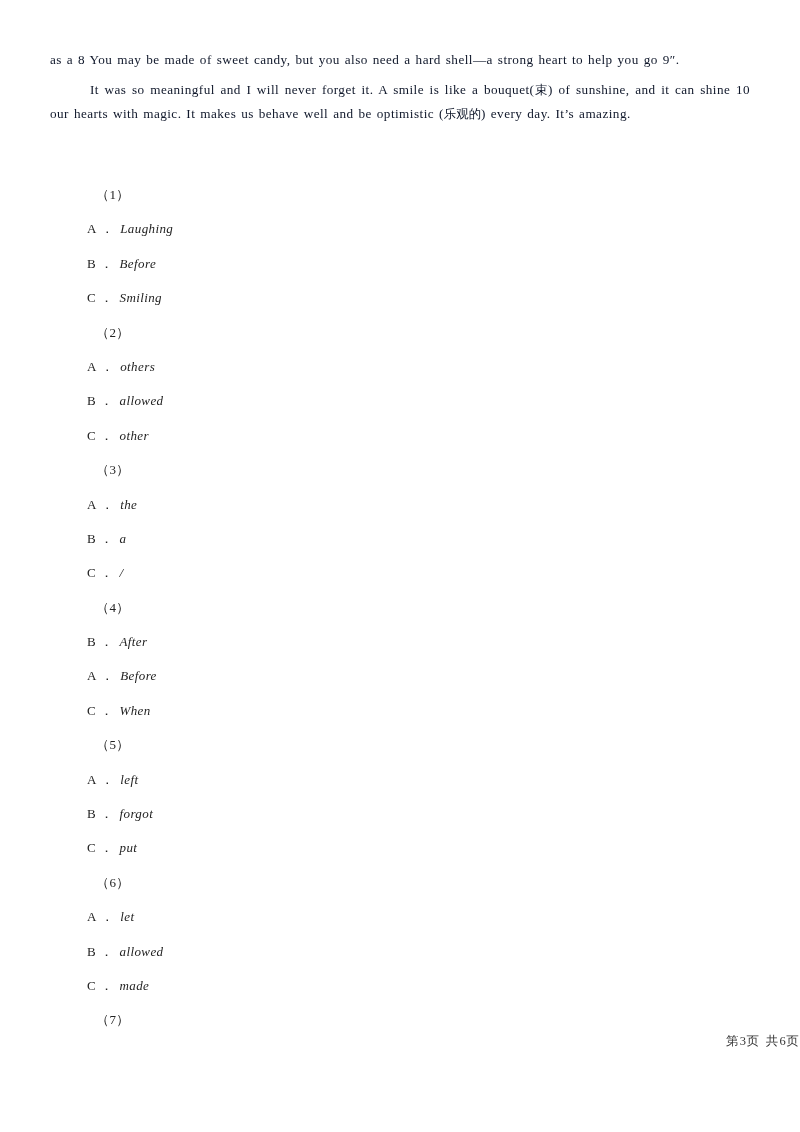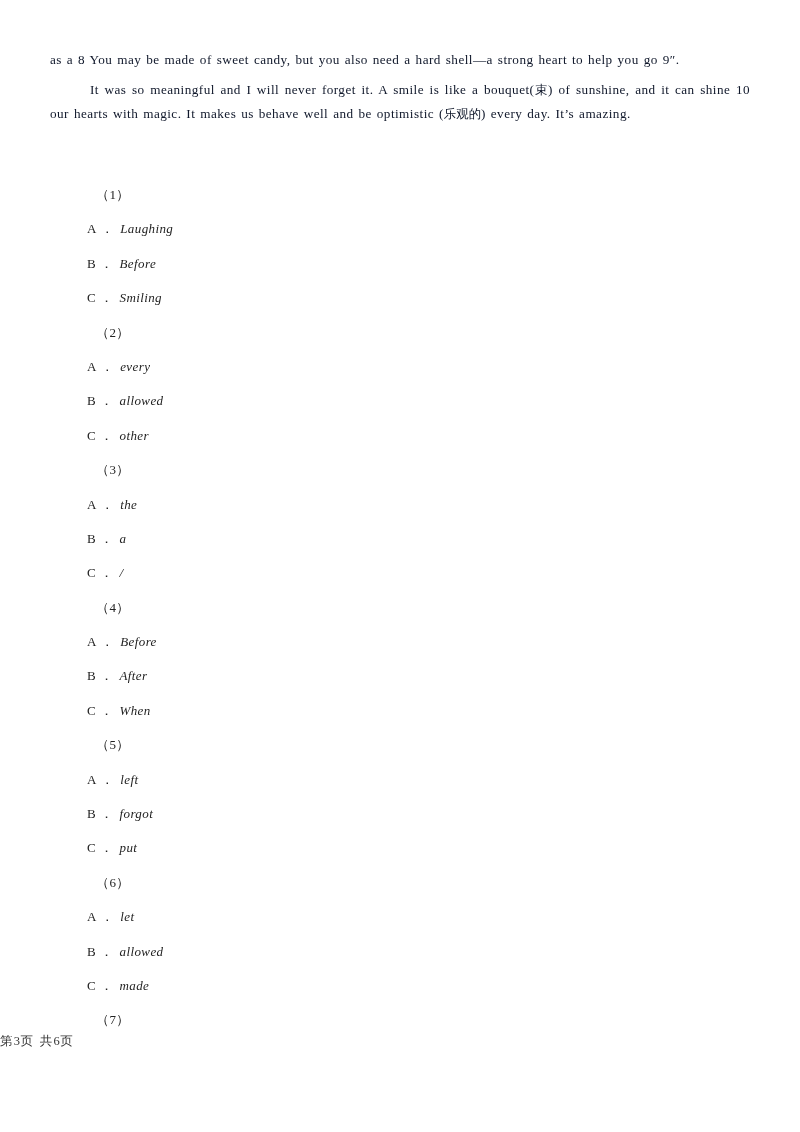--- a/index.html
+++ b/index.html
@@ -93,21 +93,21 @@
     padding-left: 3px;
     font-style: italic;
   }
 
   
   .footer {
     position: absolute;
     left: 0;
     top: 1033px;
     width: 800px;
-    text-align: left;
+    text-align: right;
     font-size: 12.5px;
     color: #333333;
     letter-spacing: 1.3px;
     font-family: "DejaVu Sans", "Liberation Sans", sans-serif;
   }
   .footer .num {
     font-family: "Liberation Serif", "DejaVu Serif", serif;
     letter-spacing: 0.5px;
   }
 </style>
@@ -128,36 +128,36 @@
 
     <div class="q-block">
       <div class="q-num">（1）</div>
       <div class="q-opt"><span class="opt-letter">A</span><span class="opt-dot">．</span><span class="opt-text">Laughing</span></div>
       <div class="q-opt"><span class="opt-letter">B</span><span class="opt-dot">．</span><span class="opt-text">Before</span></div>
       <div class="q-opt"><span class="opt-letter">C</span><span class="opt-dot">．</span><span class="opt-text">Smiling</span></div>
     </div>
 
     <div class="q-block">
       <div class="q-num">（2）</div>
-      <div class="q-opt"><span class="opt-letter">A</span><span class="opt-dot">．</span><span class="opt-text">every</span></div>
+      <div class="q-opt"><span class="opt-letter">A</span><span class="opt-dot">．</span><span class="opt-text">others</span></div>
       <div class="q-opt"><span class="opt-letter">B</span><span class="opt-dot">．</span><span class="opt-text">allowed</span></div>
       <div class="q-opt"><span class="opt-letter">C</span><span class="opt-dot">．</span><span class="opt-text">other</span></div>
     </div>
 
     <div class="q-block">
       <div class="q-num">（3）</div>
       <div class="q-opt"><span class="opt-letter">A</span><span class="opt-dot">．</span><span class="opt-text">the</span></div>
       <div class="q-opt"><span class="opt-letter">B</span><span class="opt-dot">．</span><span class="opt-text">a</span></div>
       <div class="q-opt"><span class="opt-letter">C</span><span class="opt-dot">．</span><span class="opt-text">/</span></div>
     </div>
 
     <div class="q-block">
       <div class="q-num">（4）</div>
+      <div class="q-opt"><span class="opt-letter">B</span><span class="opt-dot">．</span><span class="opt-text">After</span></div>
       <div class="q-opt"><span class="opt-letter">A</span><span class="opt-dot">．</span><span class="opt-text">Before</span></div>
-      <div class="q-opt"><span class="opt-letter">B</span><span class="opt-dot">．</span><span class="opt-text">After</span></div>
       <div class="q-opt"><span class="opt-letter">C</span><span class="opt-dot">．</span><span class="opt-text">When</span></div>
     </div>
 
     <div class="q-block">
       <div class="q-num">（5）</div>
       <div class="q-opt"><span class="opt-letter">A</span><span class="opt-dot">．</span><span class="opt-text">left</span></div>
       <div class="q-opt"><span class="opt-letter">B</span><span class="opt-dot">．</span><span class="opt-text">forgot</span></div>
       <div class="q-opt"><span class="opt-letter">C</span><span class="opt-dot">．</span><span class="opt-text">put</span></div>
     </div>
 

